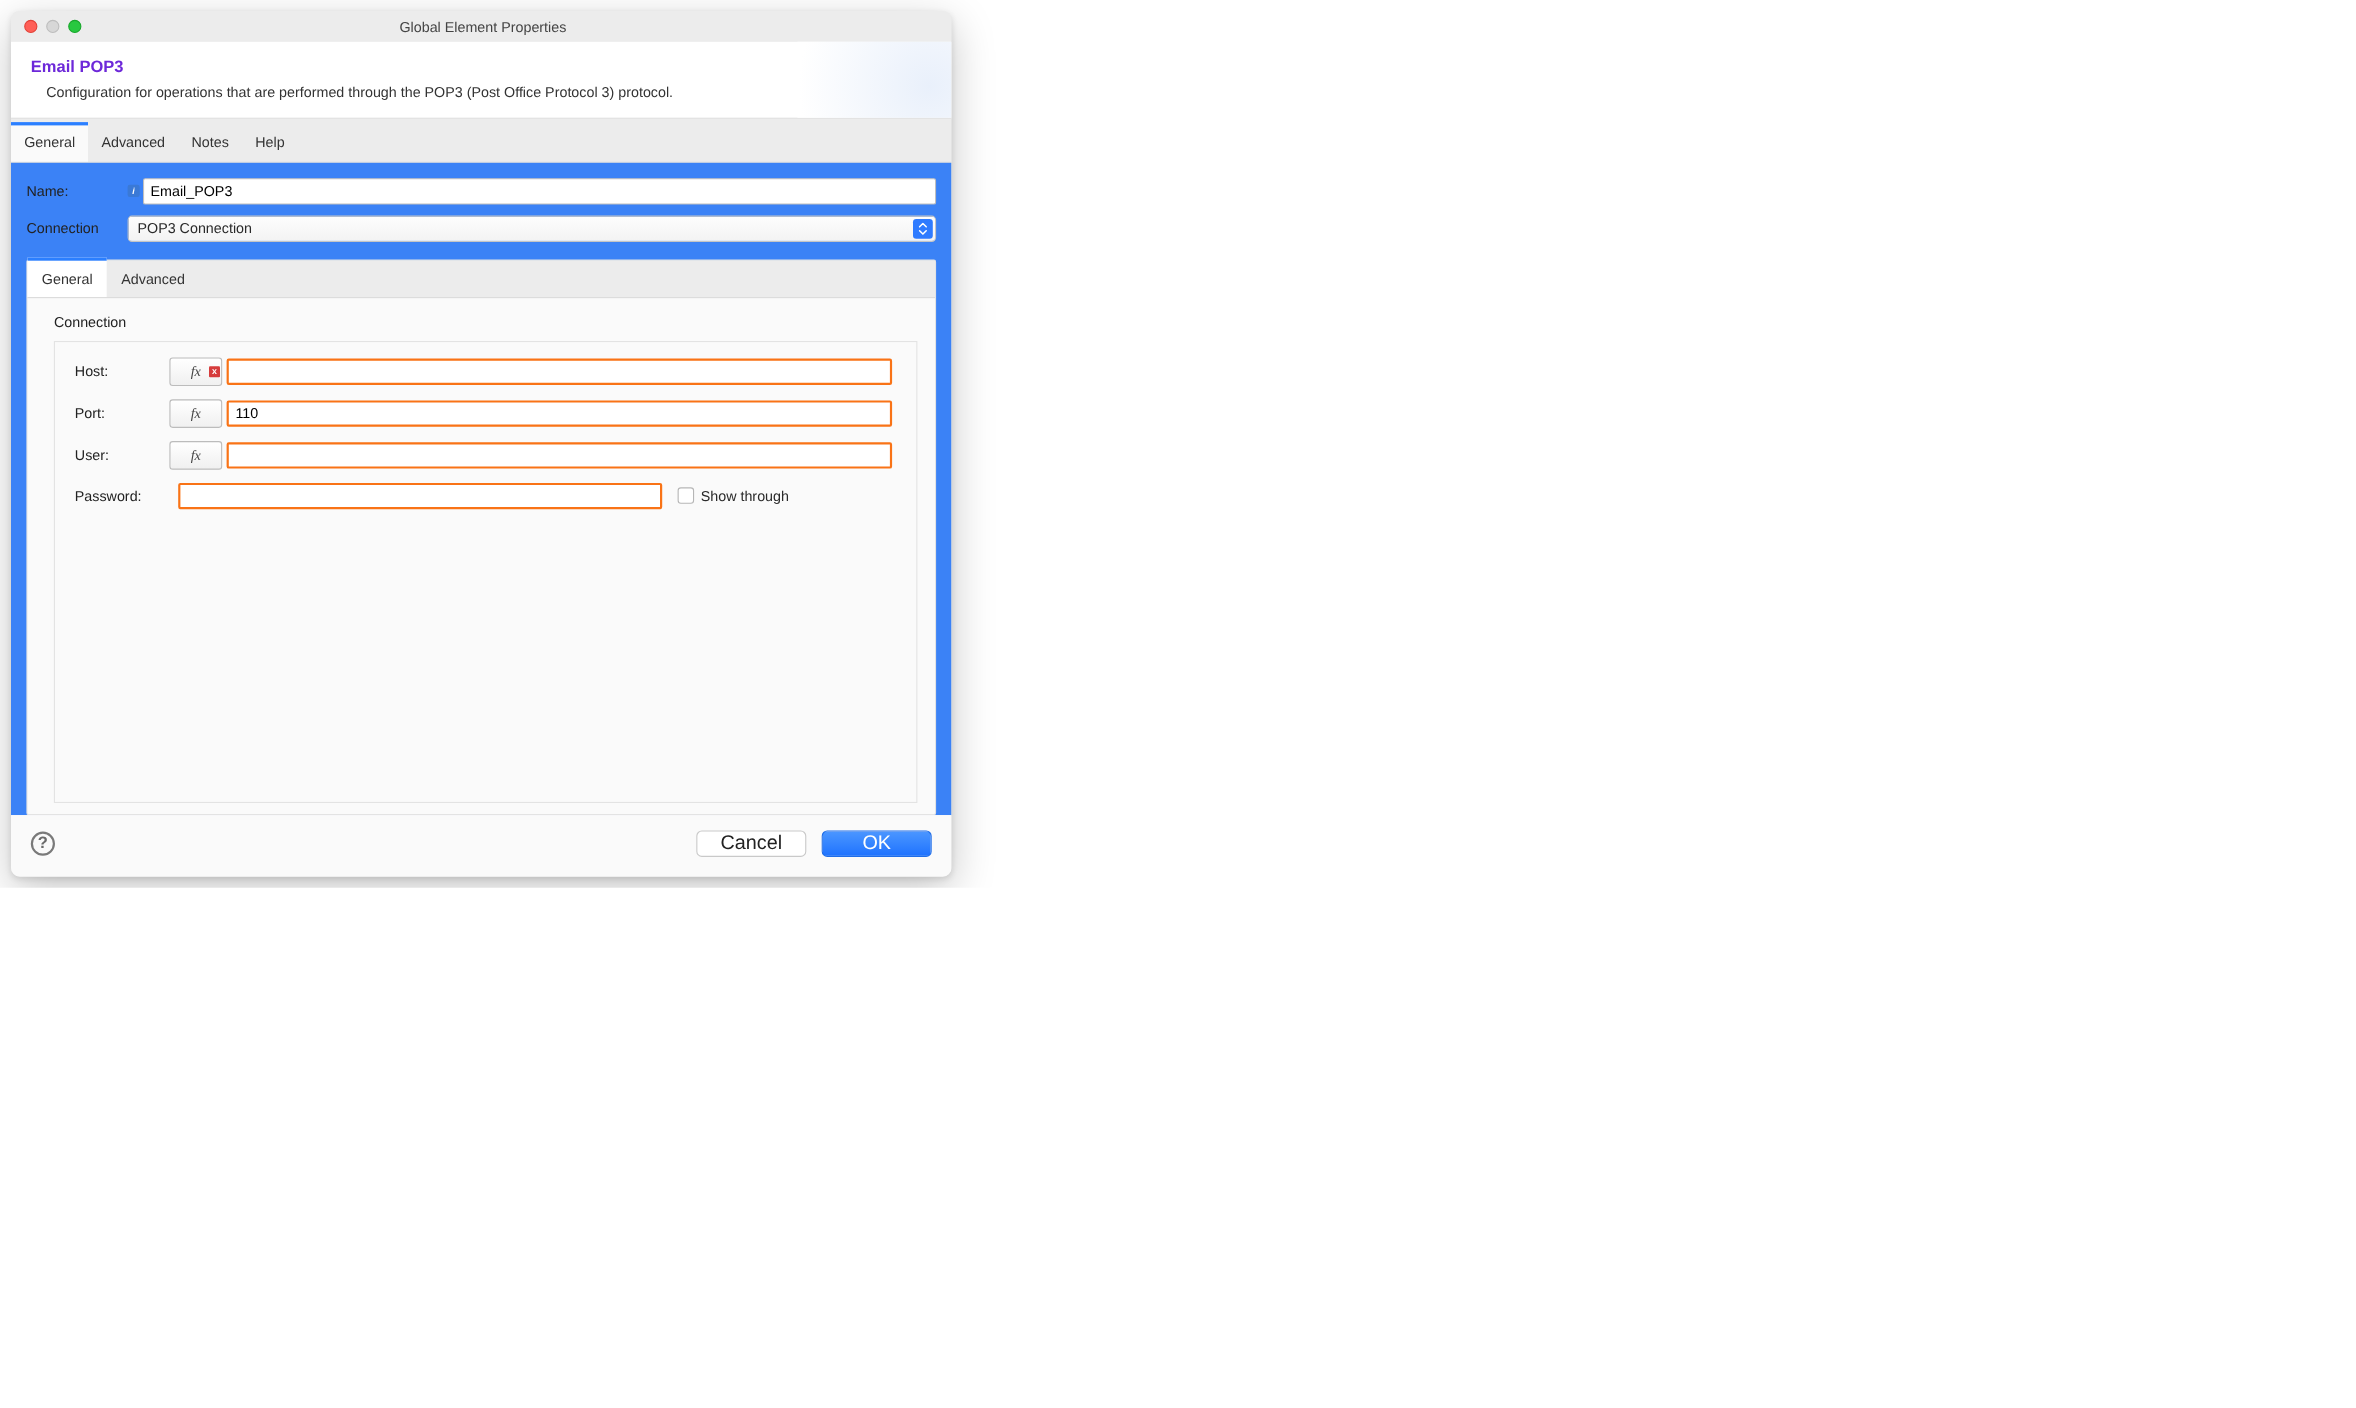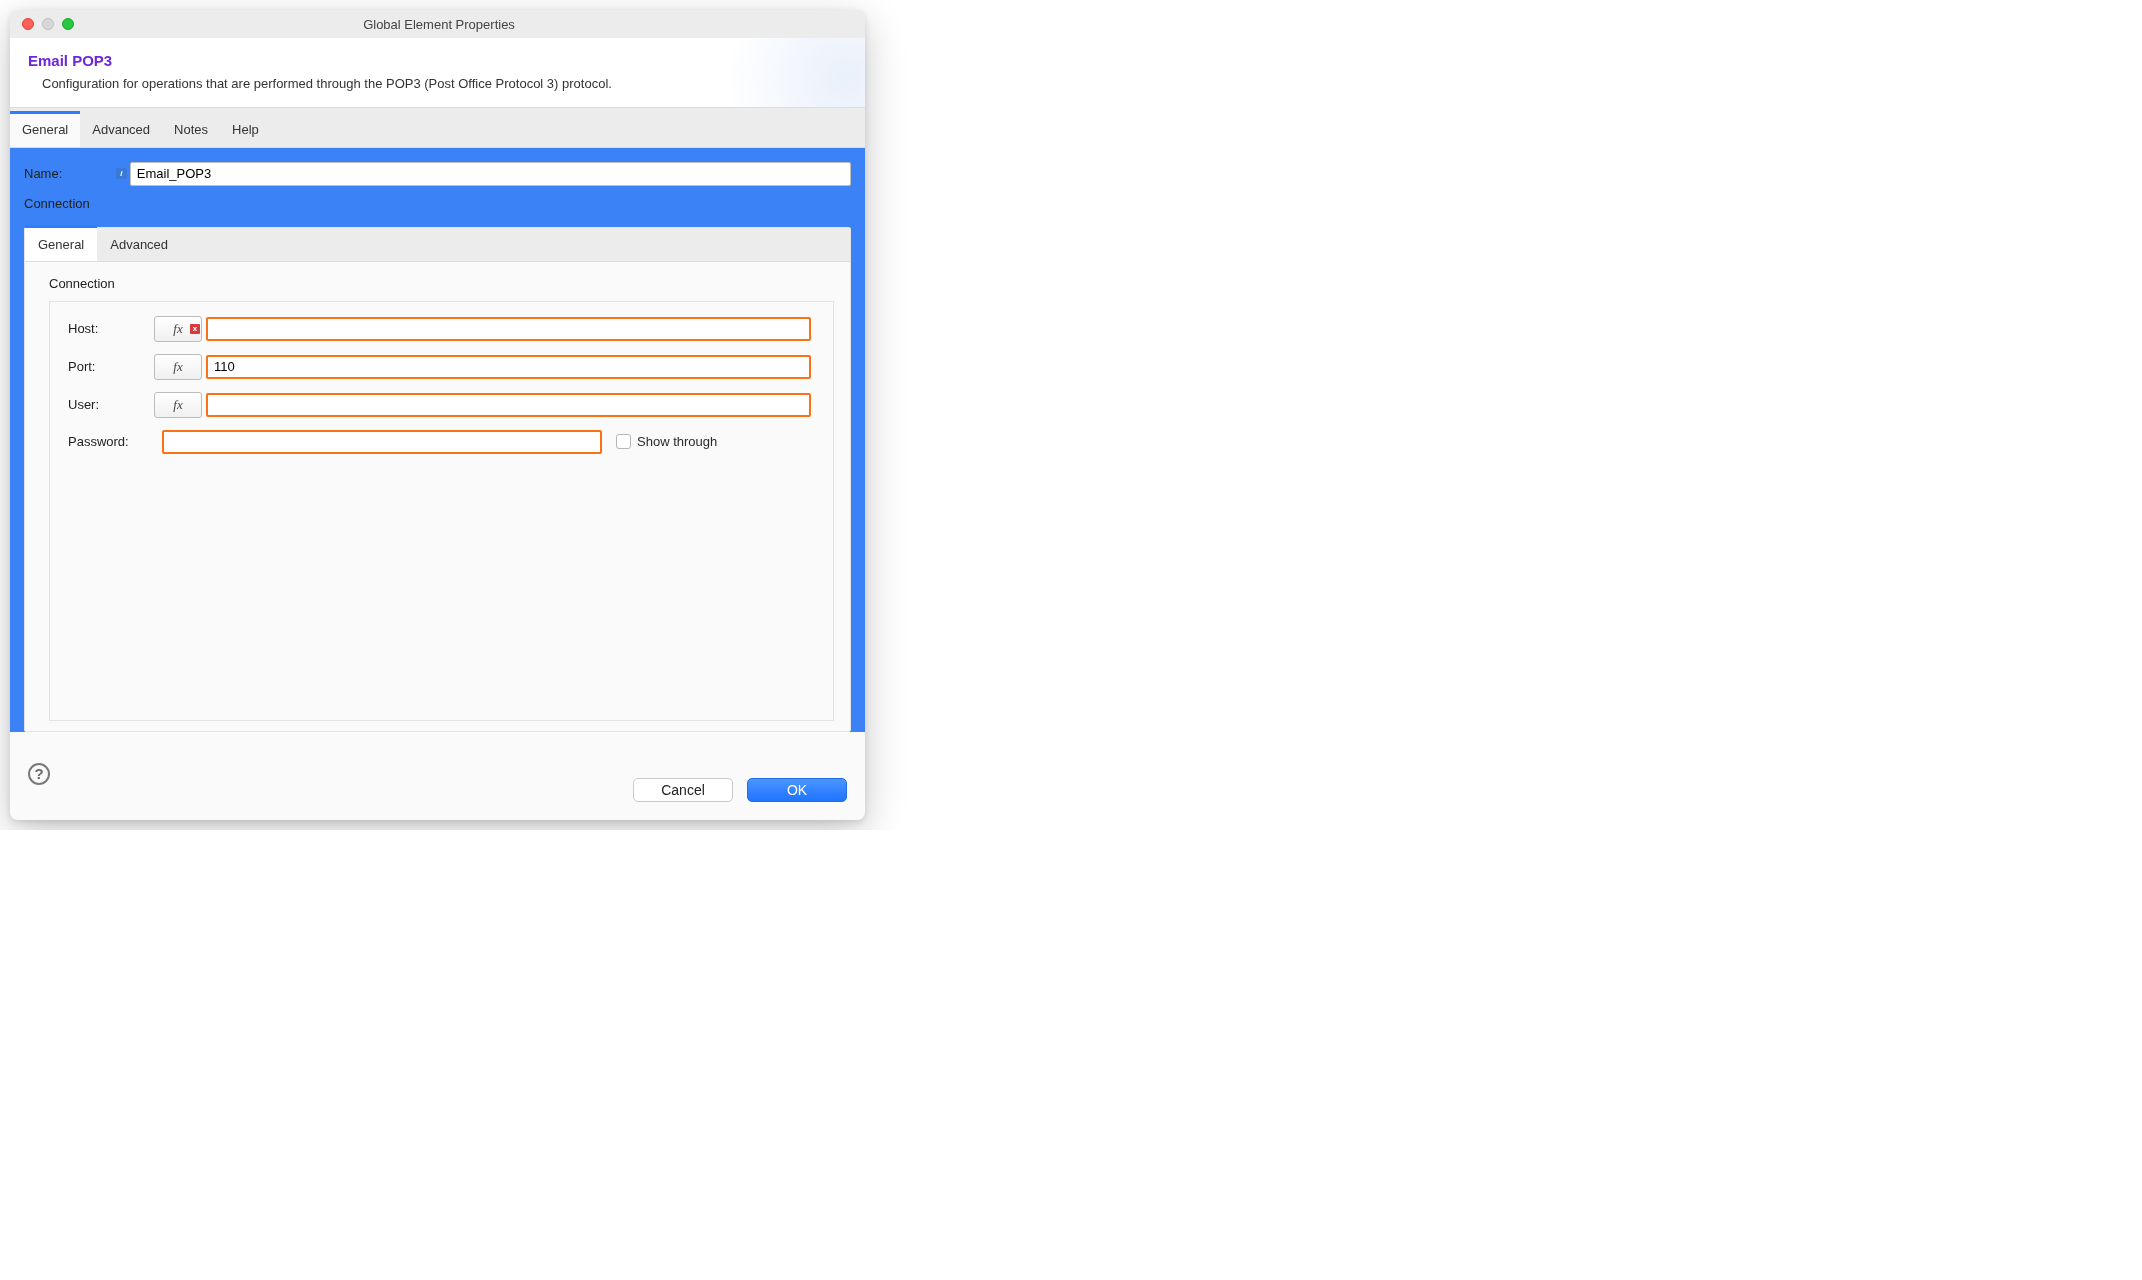--- a/index.html
+++ b/index.html
@@ -234,24 +234,23 @@
 .qmark{
   width:22px;height:22px;border:2px solid #7a7a7a;border-radius:50%;
   display:flex;align-items:center;justify-content:center;
   color:#6a6a6a;font-weight:bold;font-size:15px;
 }
 .footer-spacer{flex:1;}
 .btn{
   min-width:100px;
   height:24px;
   border-radius:5px;
-  font-size:14px;
+  font-size:18px;
   display:inline-flex;align-items:center;justify-content:center;
   margin-left:14px;
-  margin-top:32px;
 }
 .btn-cancel{
   background:#fff;
   border:1px solid #c9c9c9;
   color:#222;
 }
 .btn-ok{
   background:linear-gradient(#4b96ff,#1f73ff);
   border:1px solid #1f6de8;
   color:#fff;
@@ -286,20 +285,30 @@
   <div class="body-area">
 
     <div class="top-form">
       <div class="label">Name:</div>
       <div class="name-wrap">
         <span class="info-icon">i</span>
         <input class="name-input" value="Email_POP3" style="">
       </div>
 
       <div class="label">Connection</div>
+      <div class="conn-select-wrap">
+        <div class="conn-select">
+          <span>POP3 Connection</span>
+          <span class="arrow">
+            <svg width="8" height="12" viewBox="0 0 8 12">
+                <path d="M1 4.2 L4 1.2 L7 4.2 M1 7.8 L4 10.8 L7 7.8" stroke="#fff" stroke-width="1.4" fill="none" stroke-linecap="round" stroke-linejoin="round"></path>
+              </svg>
+          </span>
+        </div>
+      </div>
     </div>
 
     <div class="inner-panel">
       <div class="inner-tabs">
         <div class="inner-tab active">General</div>
         <div class="inner-tab">Advanced</div>
       </div>
       <div class="inner-body">
         <span class="section-label">Connection</span>
 

